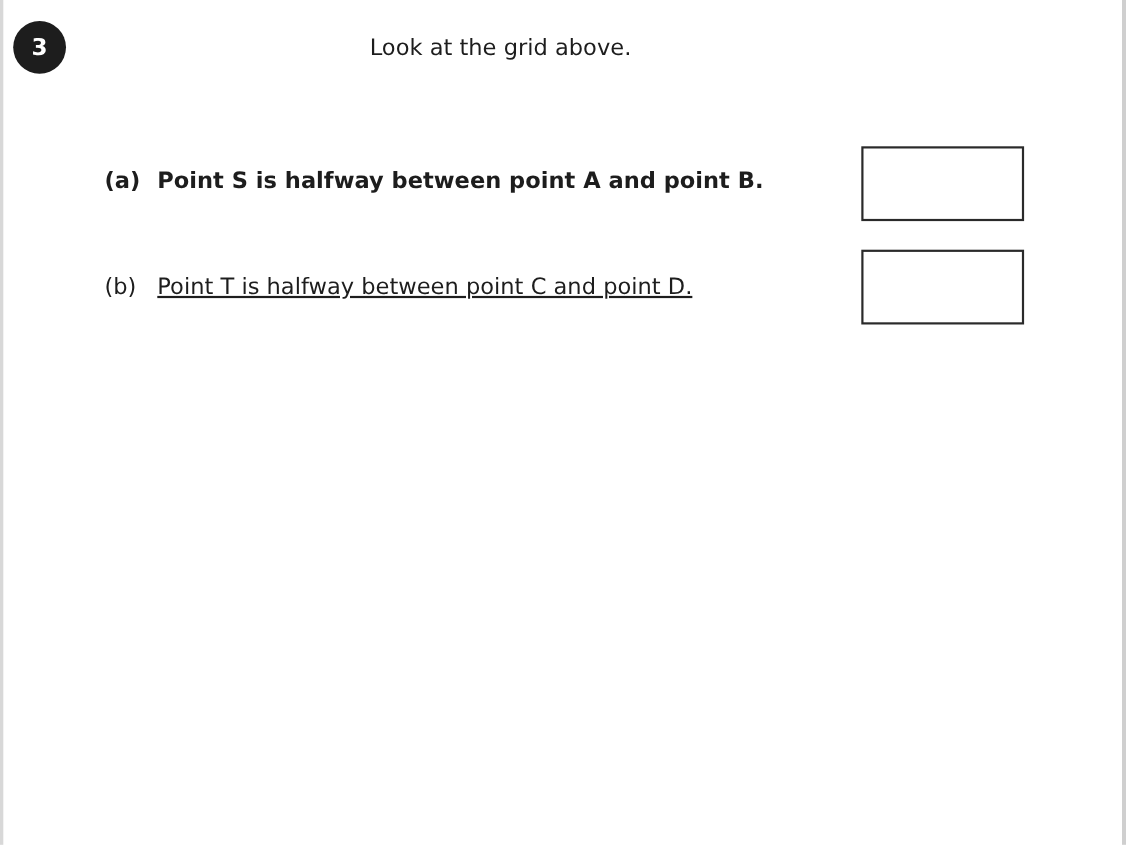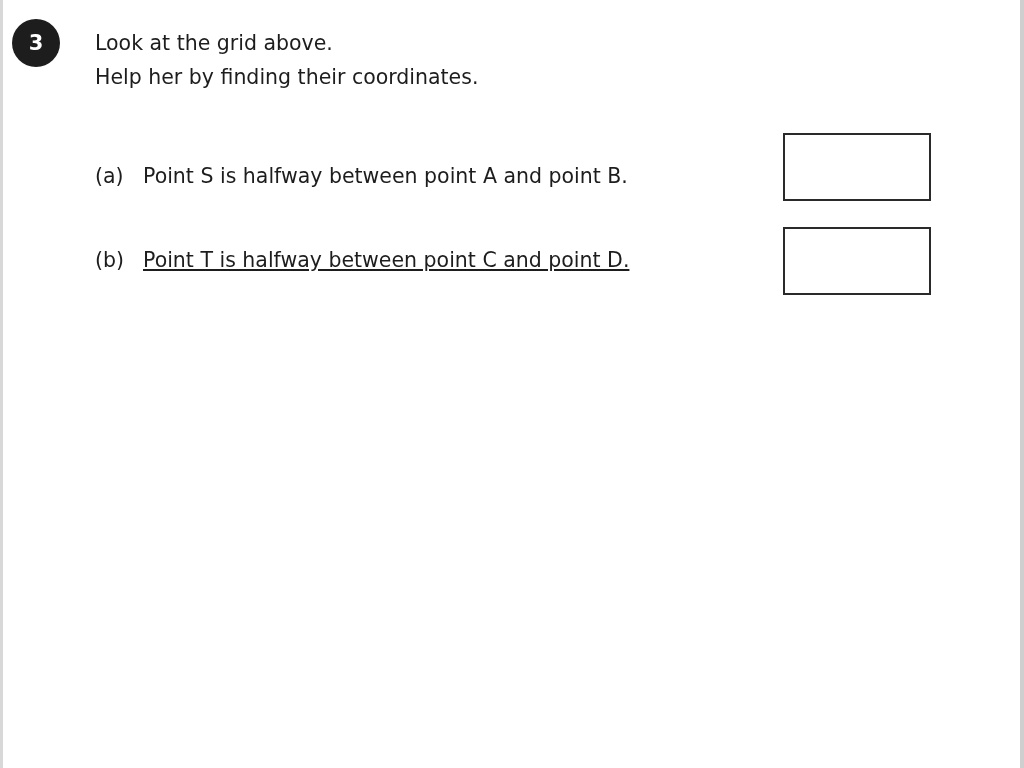--- a/index.html
+++ b/index.html
@@ -56,33 +56,34 @@
     position: absolute;
     left: 95px;
     top: 26px;
     width: 720px;
     font-size: 20.5px;
     line-height: 34px;
     color: #1d1d1d;
   }
   .stem div {
     white-space: nowrap;
+    text-align: center;
   }
   .part {
     position: absolute;
     left: 95px;
     font-size: 20.5px;
     color: #1d1d1d;
     white-space: nowrap;
   }
   .part .label {
     display: inline-block;
     width: 48px;
   }
-  .part-a { top: 164px; }
+  .part-a { top: 152px; font-weight: bold; }
   .part-b { top: 248px; text-decoration: underline; }
 
   .answer-box {
     position: absolute;
     border: 2px solid #2a2a2a;
     background: #ffffff;
     box-sizing: border-box;
   }
   .answer-box-a {
     left: 783px;
@@ -115,21 +116,20 @@
 
 <div class="page">
 
   <div class="edge-left"></div>
   <div class="edge-right"></div>
 
   <div class="question-number">3</div>
 
   <div class="stem">
     <div>Look at the grid above.</div>
-    <div>Help her by finding their coordinates.</div>
   </div>
 
   <div class="part part-a">
     <span class="label">(a)</span><span>Point S is halfway between point A and point B.</span>
   </div>
 
   <div class="answer-box answer-box-a">
     <input class="answer-input" type="text" value="" placeholder="" style="">
   </div>
 

